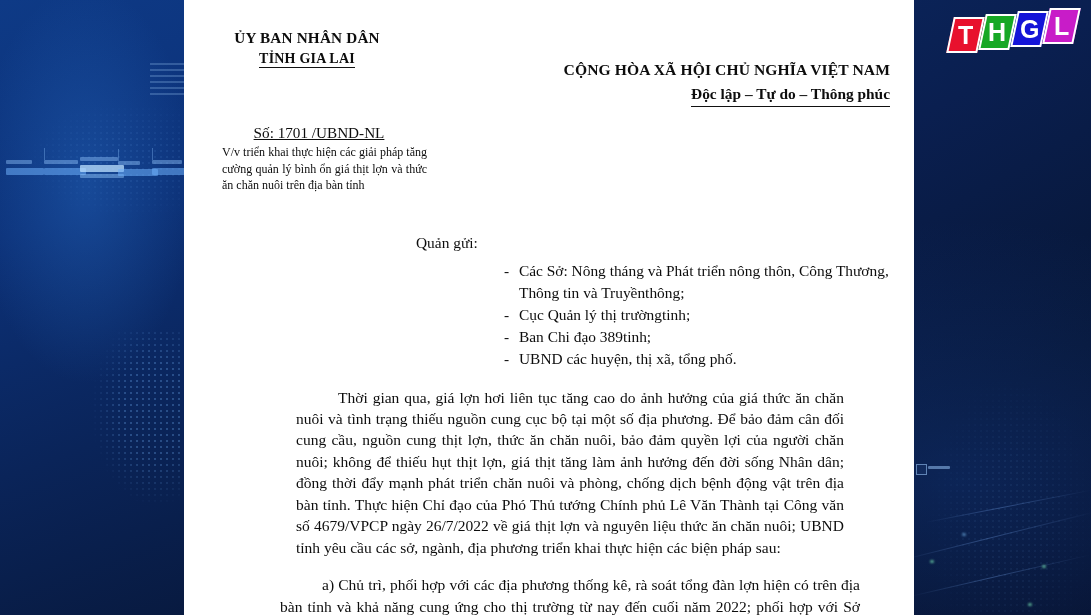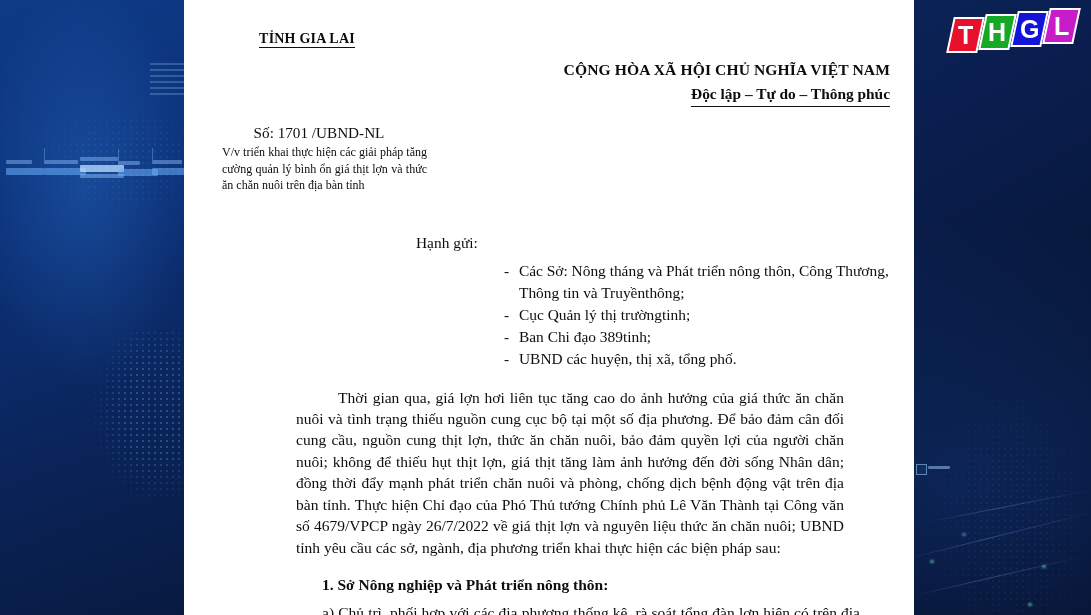--- a/index.html
+++ b/index.html
@@ -201,20 +201,21 @@
   .sub-left {
     width: 246px;
     flex: none;
     padding-left: 38px;
     box-sizing: border-box;
   }
   .docnum {
     text-align: center;
     font-size: 15.2px;
     padding-right: 14px;
+    text-decoration: underline;
   }
   .subject {
     margin-top: 1px;
     text-align: justify;
     text-align-last: left;
     font-size: 12px;
     line-height: 1.34;
     width: 205px;
   }
   .sub-right {
@@ -334,36 +335,37 @@
     <div class="tile t4">
       <span>L</span>
     </div>
   </div>
 
   <div class="doc">
     <div class="doc-inner">
 
       <div class="doc-head">
         <div class="head-left">
+          <div class="org1">ỦY BAN NHÂN DÂN</div>
           <div class="org2"><u>TỈNH GIA LAI</u></div>
         </div>
         <div class="head-right">
           <div class="nat1">CỘNG HÒA XÃ HỘI CHỦ NGHĨA VIỆT NAM</div>
           <div class="nat2">Độc lập – Tự do – Thông phúc</div>
         </div>
       </div>
 
       <div class="doc-sub">
         <div class="sub-left">
           <div class="docnum">Số: 1701 /UBND-NL</div>
           <div class="subject">V/v triển khai thực hiện các giải pháp tăng cường quản lý bình ổn giá thịt lợn và thức ăn chăn nuôi trên địa bàn tỉnh</div>
         </div>
       </div>
 
-      <div class="kinhgui">Hạnh gửi:</div>
+      <div class="kinhgui">Quản gửi:</div>
 
       <div class="rcpt">
         <div class="row">
           <div class="dash">-</div>
           <div class="txt">Các Sở: Nông tháng và Phát triển nông thôn, Công Thương, Thông tin và Truyềnthông;</div>
         </div>
         <div class="row">
           <div class="dash">-</div>
           <div class="txt">Cục Quản lý thị trườngtinh;</div>
         </div>
@@ -372,20 +374,19 @@
           <div class="txt">Ban Chi đạo 389tinh;</div>
         </div>
         <div class="row">
           <div class="dash">-</div>
           <div class="txt">UBND các huyện, thị xã, tổng phố.</div>
         </div>
       </div>
 
       <div class="body-wrap">
         <p class="para">Thời gian qua, giá lợn hơi liên tục tăng cao do ảnh hưởng của giá thức ăn chăn nuôi và tình trạng thiếu nguồn cung cục bộ tại một số địa phương. Để bảo đảm cân đối cung cầu, nguồn cung thịt lợn, thức ăn chăn nuôi, bảo đảm quyền lợi của người chăn nuôi; không để thiếu hụt thịt lợn, giá thịt tăng làm ảnh hưởng đến đời sống Nhân dân; đồng thời đẩy mạnh phát triển chăn nuôi và phòng, chống dịch bệnh động vật trên địa bàn tỉnh. Thực hiện Chỉ đạo của Phó Thủ tướng Chính phủ Lê Văn Thành tại Công văn số 4679/VPCP ngày 26/7/2022 về giá thịt lợn và nguyên liệu thức ăn chăn nuôi; UBND tỉnh yêu cầu các sở, ngành, địa phương triển khai thực hiện các biện pháp sau:</p>
-        <div class="sect-head">1. Sở Nông nghiệp và Phát triển nông thôn:</div>
         <div class="para2">a) Chủ trì, phối hợp với các địa phương thống kê, rà soát tổng đàn lợn hiện có trên địa bàn tỉnh và khả năng cung ứng cho thị trường từ nay đến cuối năm 2022; phối hợp với Sở Công Thương theo dõi sát diễn biến, tình hình giá cả, cung cầu thịt lợn để thực hiện các biện pháp nhằm điều hòa và cân đối cung, cầu, ổ</div>
       </div>
 
     </div>
   </div>
 
 </div>
 
 </body></html>

